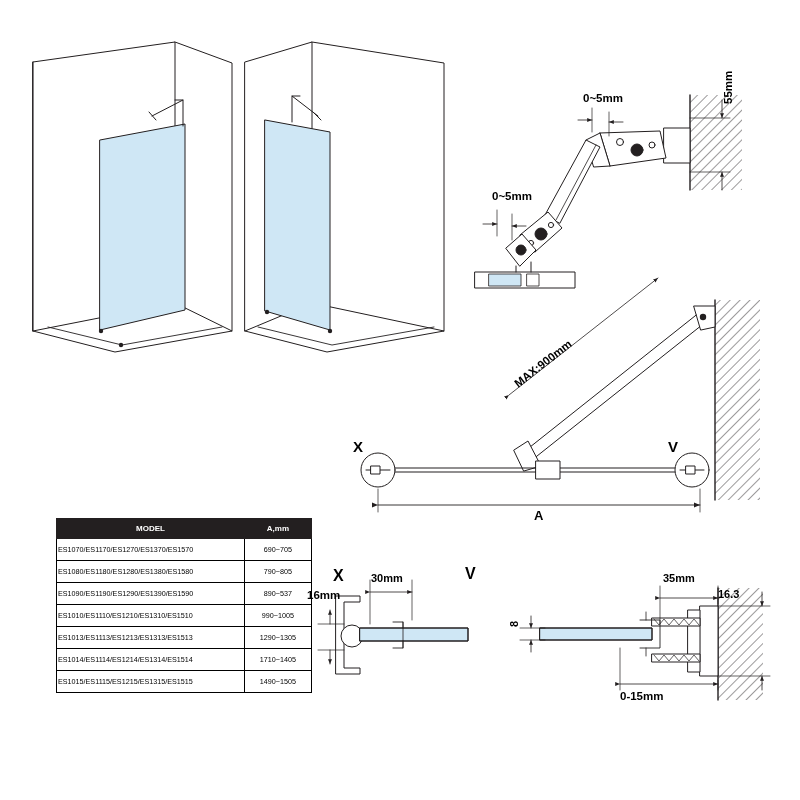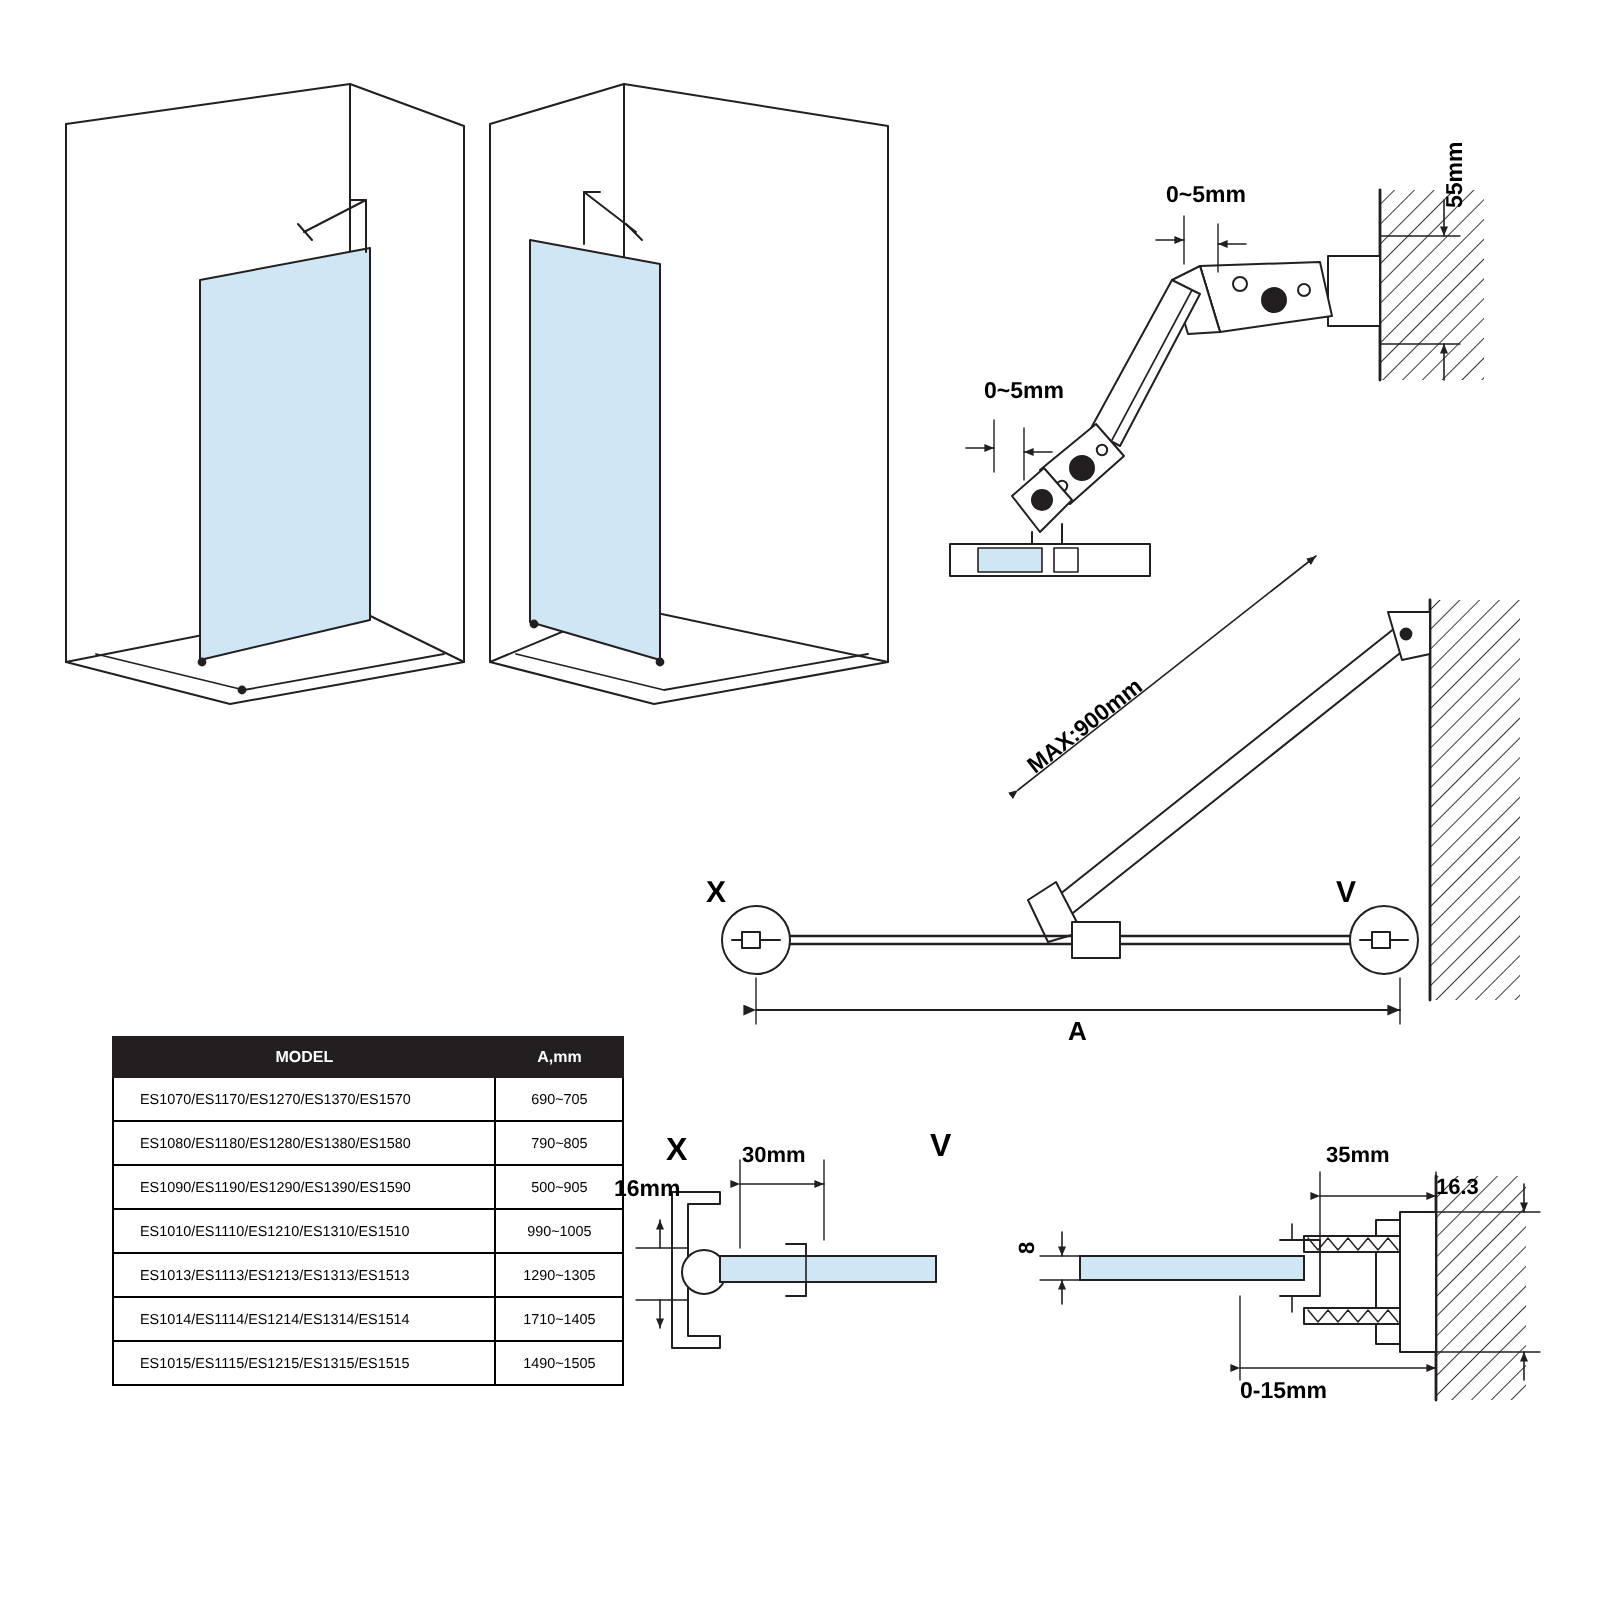--- a/index.html
+++ b/index.html
@@ -38,21 +38,21 @@
     border:1px solid #231f20;
     text-align:center;
   }
   #spec-table td{
     border:1px solid #000;
     padding:4px 2px;
     text-align:center;
     color:#000;
     height:13px;
   }
-  #spec-table td.model{text-align:left;padding-left:13px;width:178px;}
+  #spec-table td.model{text-align:left;padding-left:1px;width:178px;}
   #spec-table td.dim{width:60px;}
 </style>
 </head>
 <body>
 
 <div id="sheet">
 
   <svg class="layer" viewBox="0 0 800 800">
     <defs>
       <marker id="ah" markerWidth="8" markerHeight="8" refX="7" refY="3" orient="auto" markerUnits="strokeWidth">
@@ -279,21 +279,21 @@
         <tr>
           <td class="model">ES1070/ES1170/ES1270/ES1370/ES1570</td>
           <td class="dim">690~705</td>
         </tr>
         <tr>
           <td class="model">ES1080/ES1180/ES1280/ES1380/ES1580</td>
           <td class="dim">790~805</td>
         </tr>
         <tr>
           <td class="model">ES1090/ES1190/ES1290/ES1390/ES1590</td>
-          <td class="dim">500~905</td>
+          <td class="dim">890~537</td>
         </tr>
         <tr>
           <td class="model">ES1010/ES1110/ES1210/ES1310/ES1510</td>
           <td class="dim">990~1005</td>
         </tr>
         <tr>
           <td class="model">ES1013/ES1113/ES1213/ES1313/ES1513</td>
           <td class="dim">1290~1305</td>
         </tr>
         <tr>

